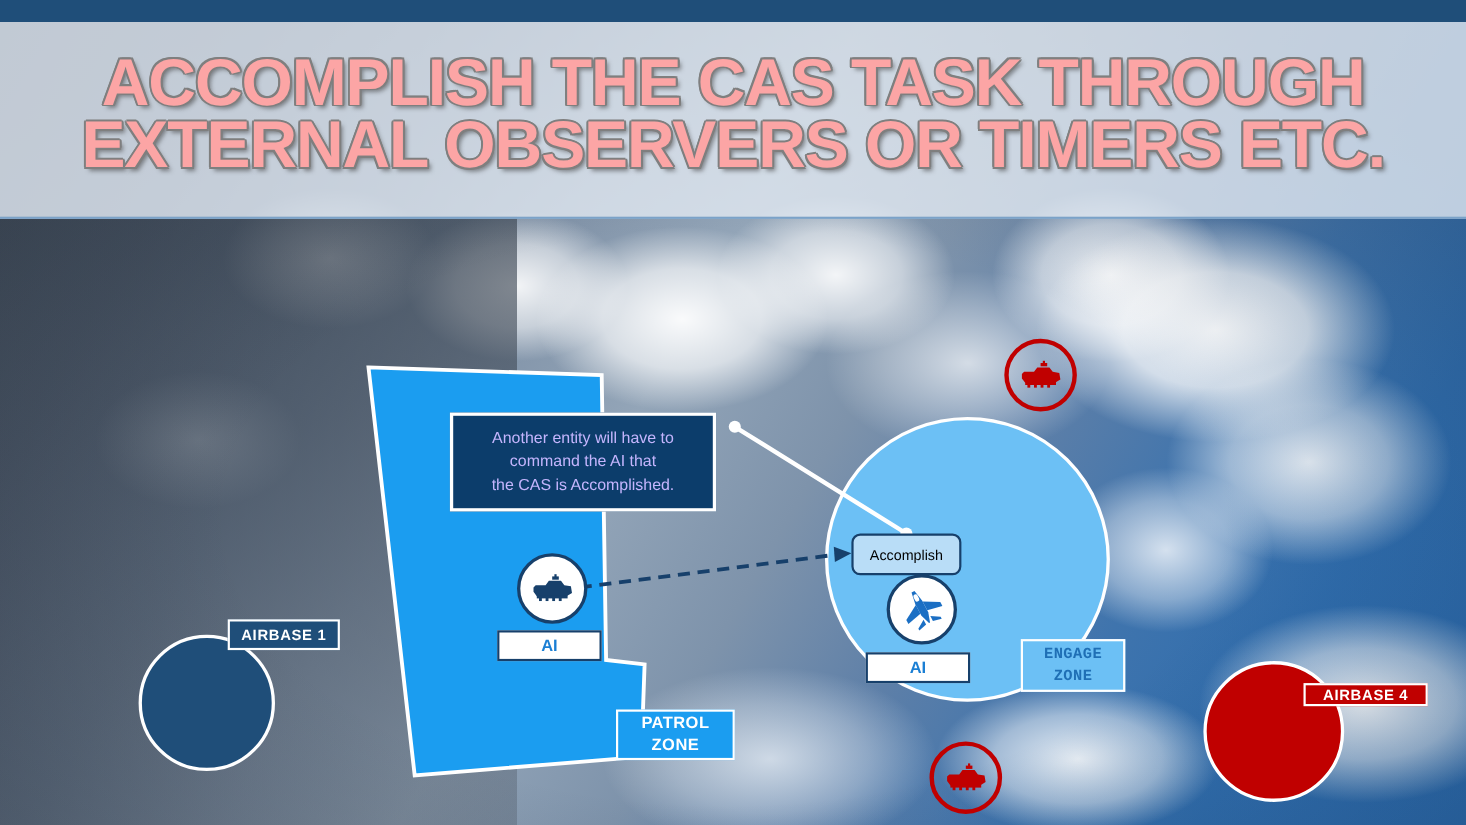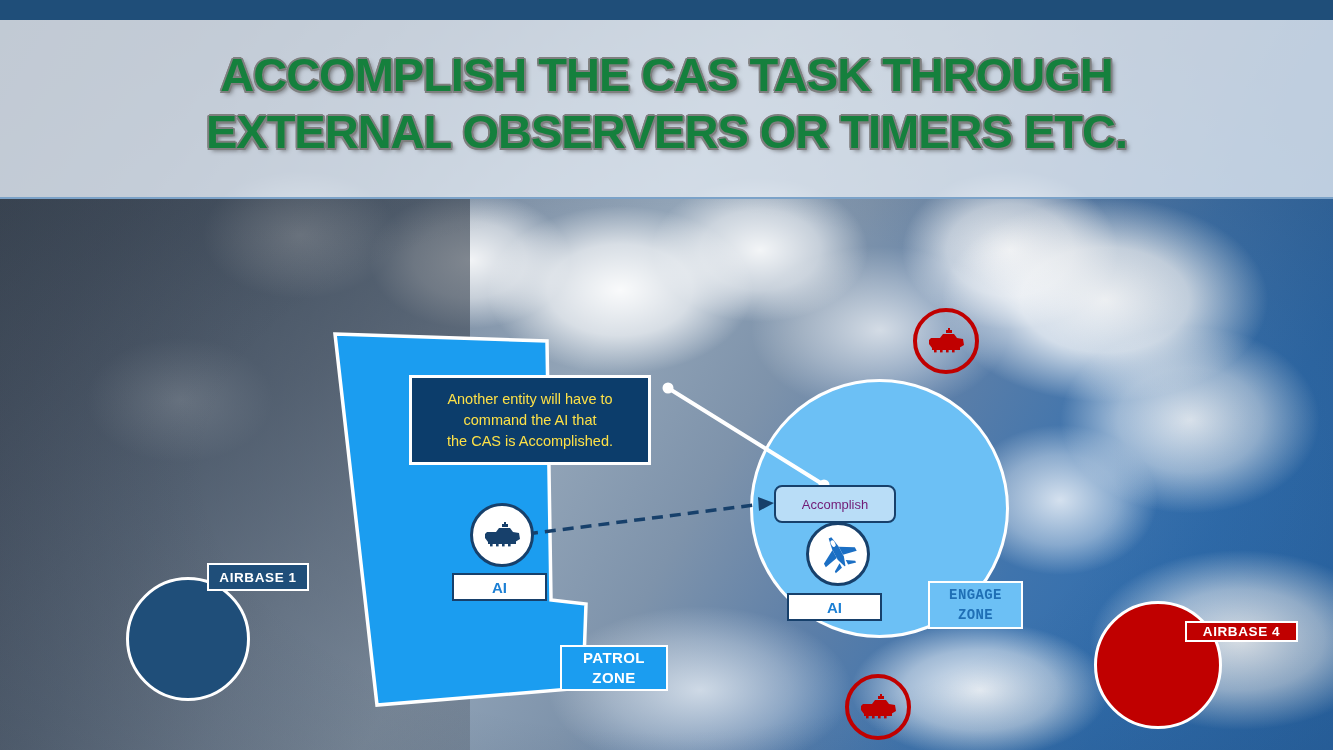--- a/index.html
+++ b/index.html
@@ -27,22 +27,22 @@
   .sky-dark{position:absolute;left:0;top:197px;width:470px;height:553px;
        background:linear-gradient(160deg,rgba(58,68,80,.72) 0%,rgba(64,74,87,.62) 40%,rgba(72,82,95,.5) 70%,rgba(80,90,103,.35) 100%);}
   .sky-vig{position:absolute;inset:0;background:
        radial-gradient(ellipse 900px 520px at 660px 470px, rgba(0,0,0,0) 50%, rgba(20,28,38,.22) 100%);}
 
   
   .topbar{position:absolute;left:0;top:0;width:1333px;height:20px;background:#1f4e79;}
   .banner{position:absolute;left:0;top:20px;width:1333px;height:177px;
           background:rgba(226,234,242,.80);border-bottom:2px solid #7ba2c8;}
   .banner-title{position:absolute;left:0;top:46px;width:1333px;text-align:center;
-      font-family:"Liberation Sans",sans-serif;font-weight:bold;font-size:47px;line-height:57px;
-      letter-spacing:-1px;color:#15803d;white-space:pre-line;
+      font-family:"Liberation Sans",sans-serif;font-weight:bold;font-size:60px;line-height:57px;
+      letter-spacing:-1px;color:#fca5a5;white-space:pre-line;
       text-shadow:
         -1.5px -1.5px 0 #7f7f7f, 1.5px -1.5px 0 #7f7f7f,-1.5px 1.5px 0 #7f7f7f, 1.5px 1.5px 0 #7f7f7f,
         0 -1.8px 0 #7f7f7f, 0 1.8px 0 #7f7f7f,-1.8px 0 0 #7f7f7f, 1.8px 0 0 #7f7f7f,
         3px 3px 4px rgba(60,60,60,.55);}
 
   .engage-zone{position:absolute;left:750px;top:379px;width:253px;height:253px;border-radius:50%;
       background:#6cc0f5;border:3px solid #ffffff;}
 
   .airbase1-circle{position:absolute;left:126px;top:577px;width:118px;height:118px;border-radius:50%;
       background:#1f4e79;border:3px solid #ffffff;}
@@ -61,26 +61,26 @@
   .lbl-engage{left:928px;top:581px;width:95px;height:48px;background:#6cc0f5;border:2.5px solid #fff;
        color:#1f6fb5;font-size:14px;font-weight:bold;line-height:20px;white-space:pre-line;letter-spacing:.4px;font-family:Liberation Mono, monospace;}
   .lbl-ai-blue{left:452px;top:573px;width:95px;height:28px;background:#ffffff;border:2.5px solid #17406b;
        color:#1b7fd4;font-size:15px;font-weight:bold;}
   .lbl-ai-engage{left:787px;top:593px;width:95px;height:28px;background:#ffffff;border:2.5px solid #17406b;
        color:#1b7fd4;font-size:15px;font-weight:bold;}
 
   
   .callout{position:absolute;left:409px;top:375px;width:242px;height:90px;box-sizing:border-box;
       background:#0c3d6b;border:3px solid #ffffff;display:flex;align-items:center;justify-content:center;
-      color:#fde047;font-size:14.5px;line-height:21px;text-align:center;white-space:pre-line;}
+      color:#c4b5fd;font-size:14.5px;line-height:21px;text-align:center;white-space:pre-line;}
 
   
-  .accomplish{position:absolute;left:774px;top:485px;width:122px;height:38px;box-sizing:border-box;
+  .accomplish{position:absolute;left:774px;top:485px;width:100px;height:38px;box-sizing:border-box;
       background:#b9ddf7;border:2.5px solid #17406b;border-radius:8px;
-      display:flex;align-items:center;justify-content:center;color:#701a75;font-size:13px;}
+      display:flex;align-items:center;justify-content:center;color:#000000;font-size:13px;}
 
   
   .unit{position:absolute;border-radius:50%;display:flex;align-items:center;justify-content:center;}
   .unit-friendly{background:#ffffff;border:3.5px solid #17406b;}
   .unit-enemy{background:transparent;border:4px solid #c00000;}
   .u-ai-tank{left:470px;top:503px;width:58px;height:58px;}
   .u-ai-jet{left:806px;top:522px;width:58px;height:58px;}
   .u-enemy1{left:913px;top:308px;width:58px;height:58px;}
   .u-enemy2{left:845px;top:674px;width:58px;height:58px;}
 

